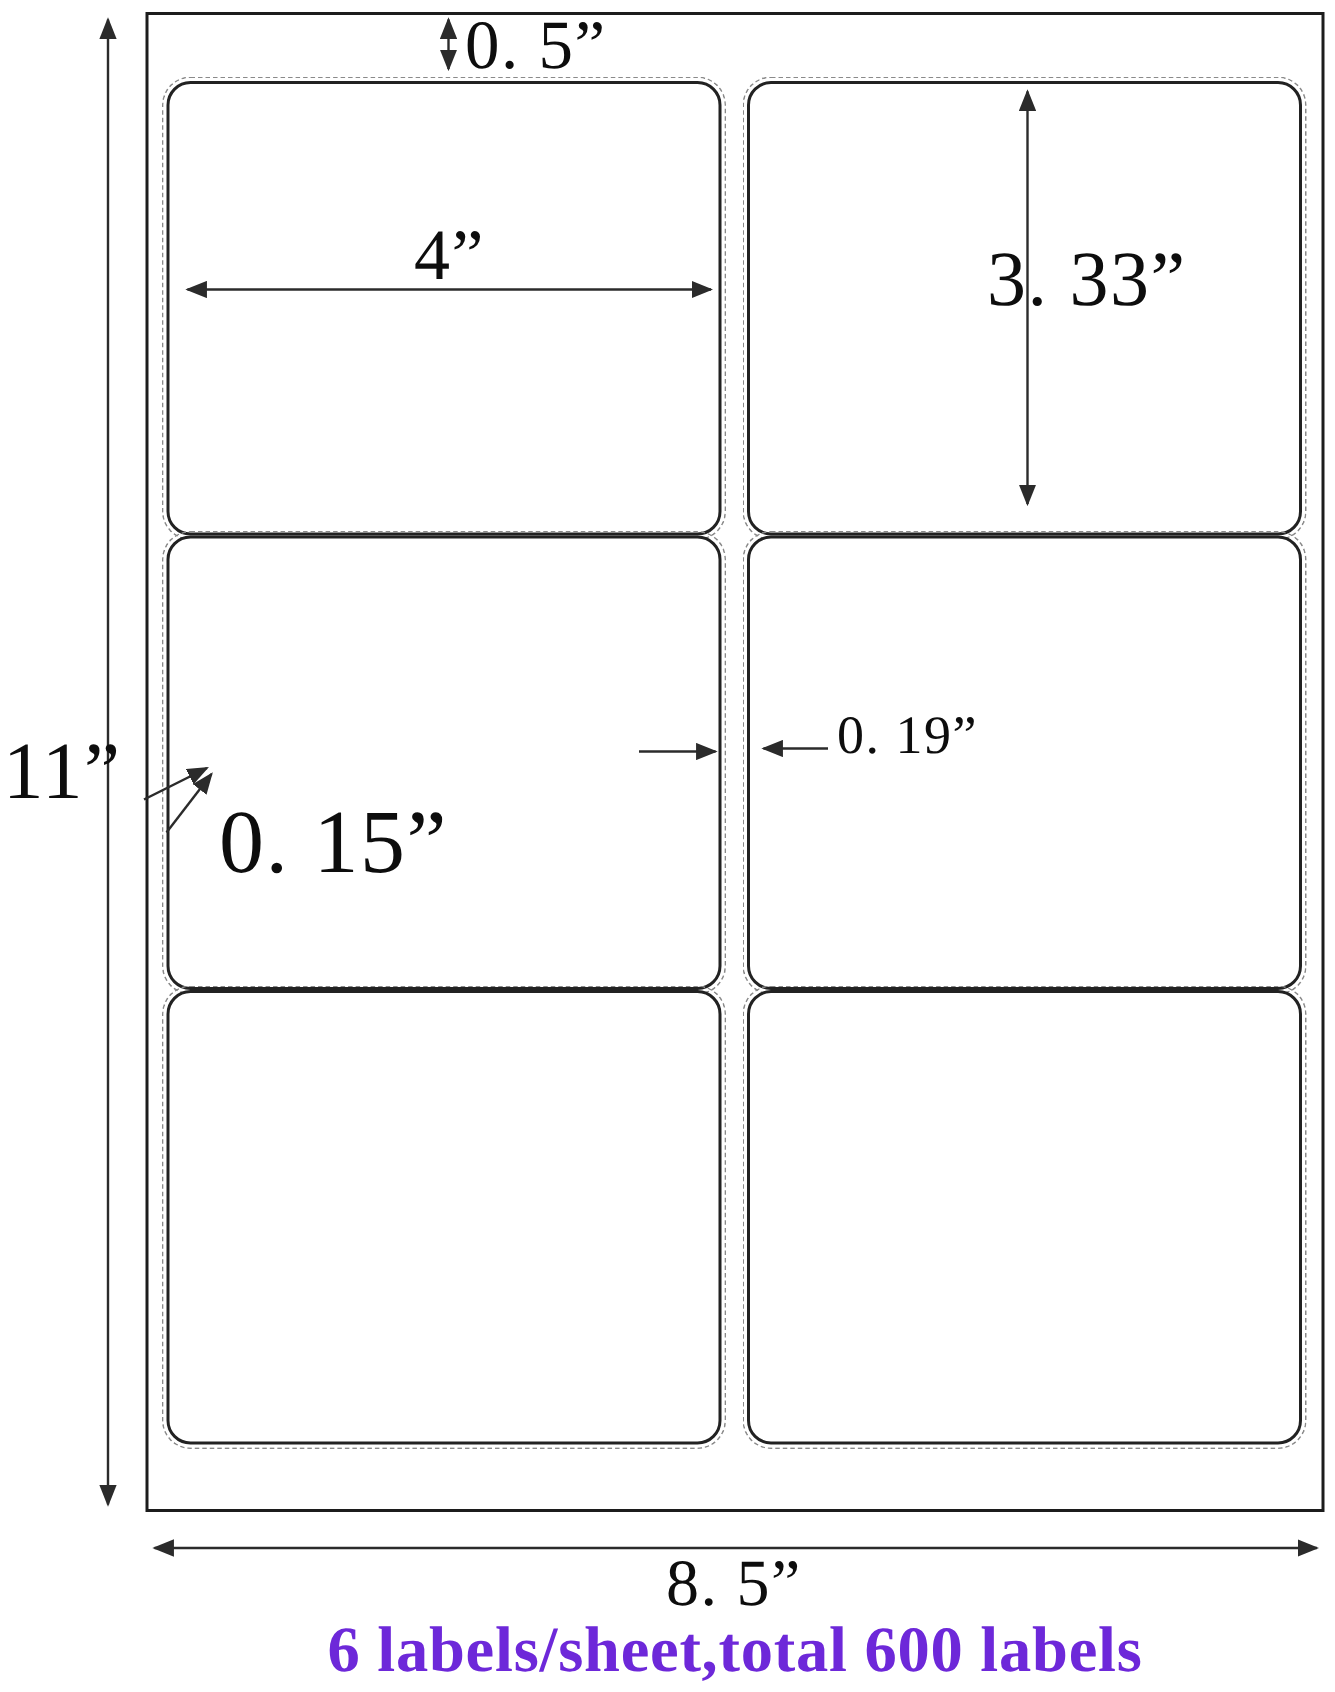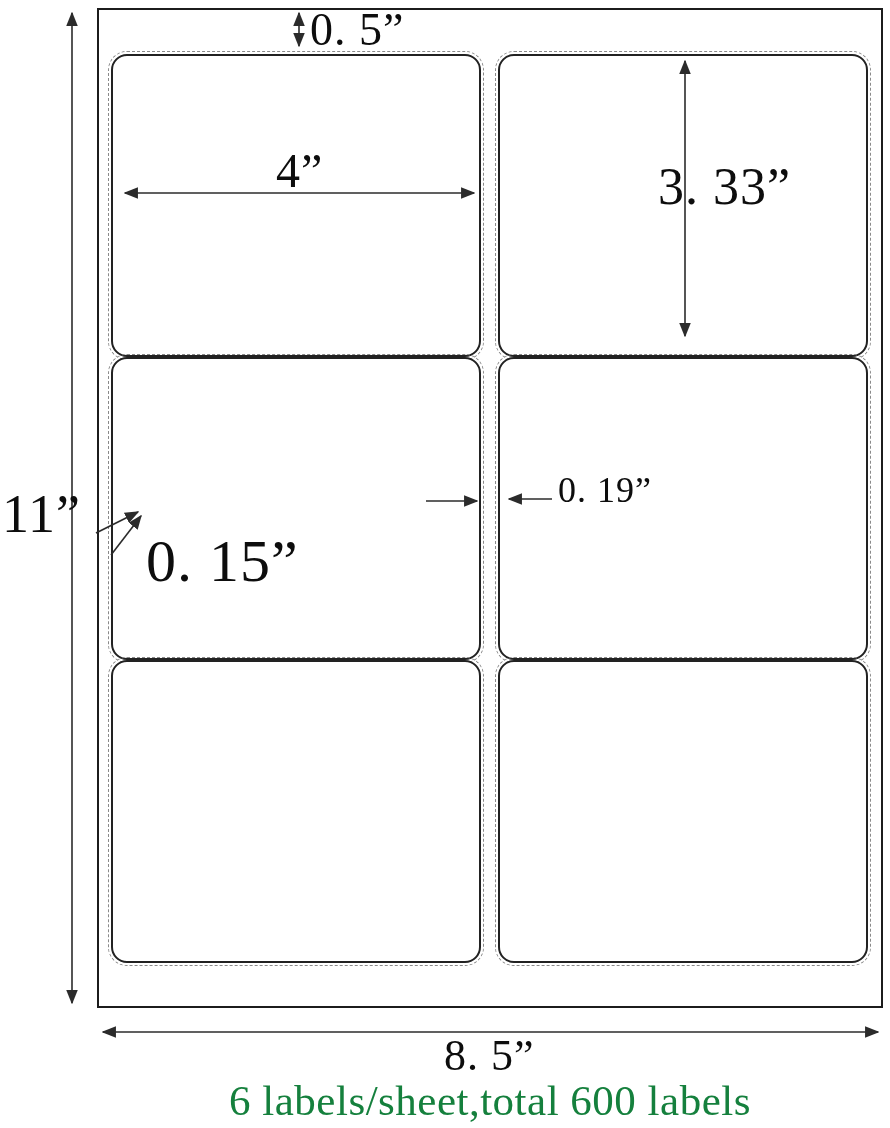--- a/index.html
+++ b/index.html
@@ -60,23 +60,23 @@
   .t-side-margin  { left: 146px; top: 486px;  font-size: 60px; margin-top: 44px; }
   .t-column-gap   { left: 558px; top: 472px;  font-size: 36px; }
   .t-sheet-height { left: 2px;   top: 486px;  font-size: 54px; }
   .t-sheet-width  { left: 444px; top: 1033px; font-size: 44px; }
   .caption {
     position: absolute;
     left: 90px; top: 1076px;
     width: 800px;
     text-align: center;
     font-size: 43px;
-    font-weight: normal;
+    font-weight: bold;
     letter-spacing: 0.5px;
-    color: #15803d;
+    color: #6d28d9;
     white-space: nowrap;
   }
   .arrow-line {
     stroke: #2b2b2b;
     stroke-width: 1.6;
     fill: none;
   }
 </style>
 </head>
 <body>

